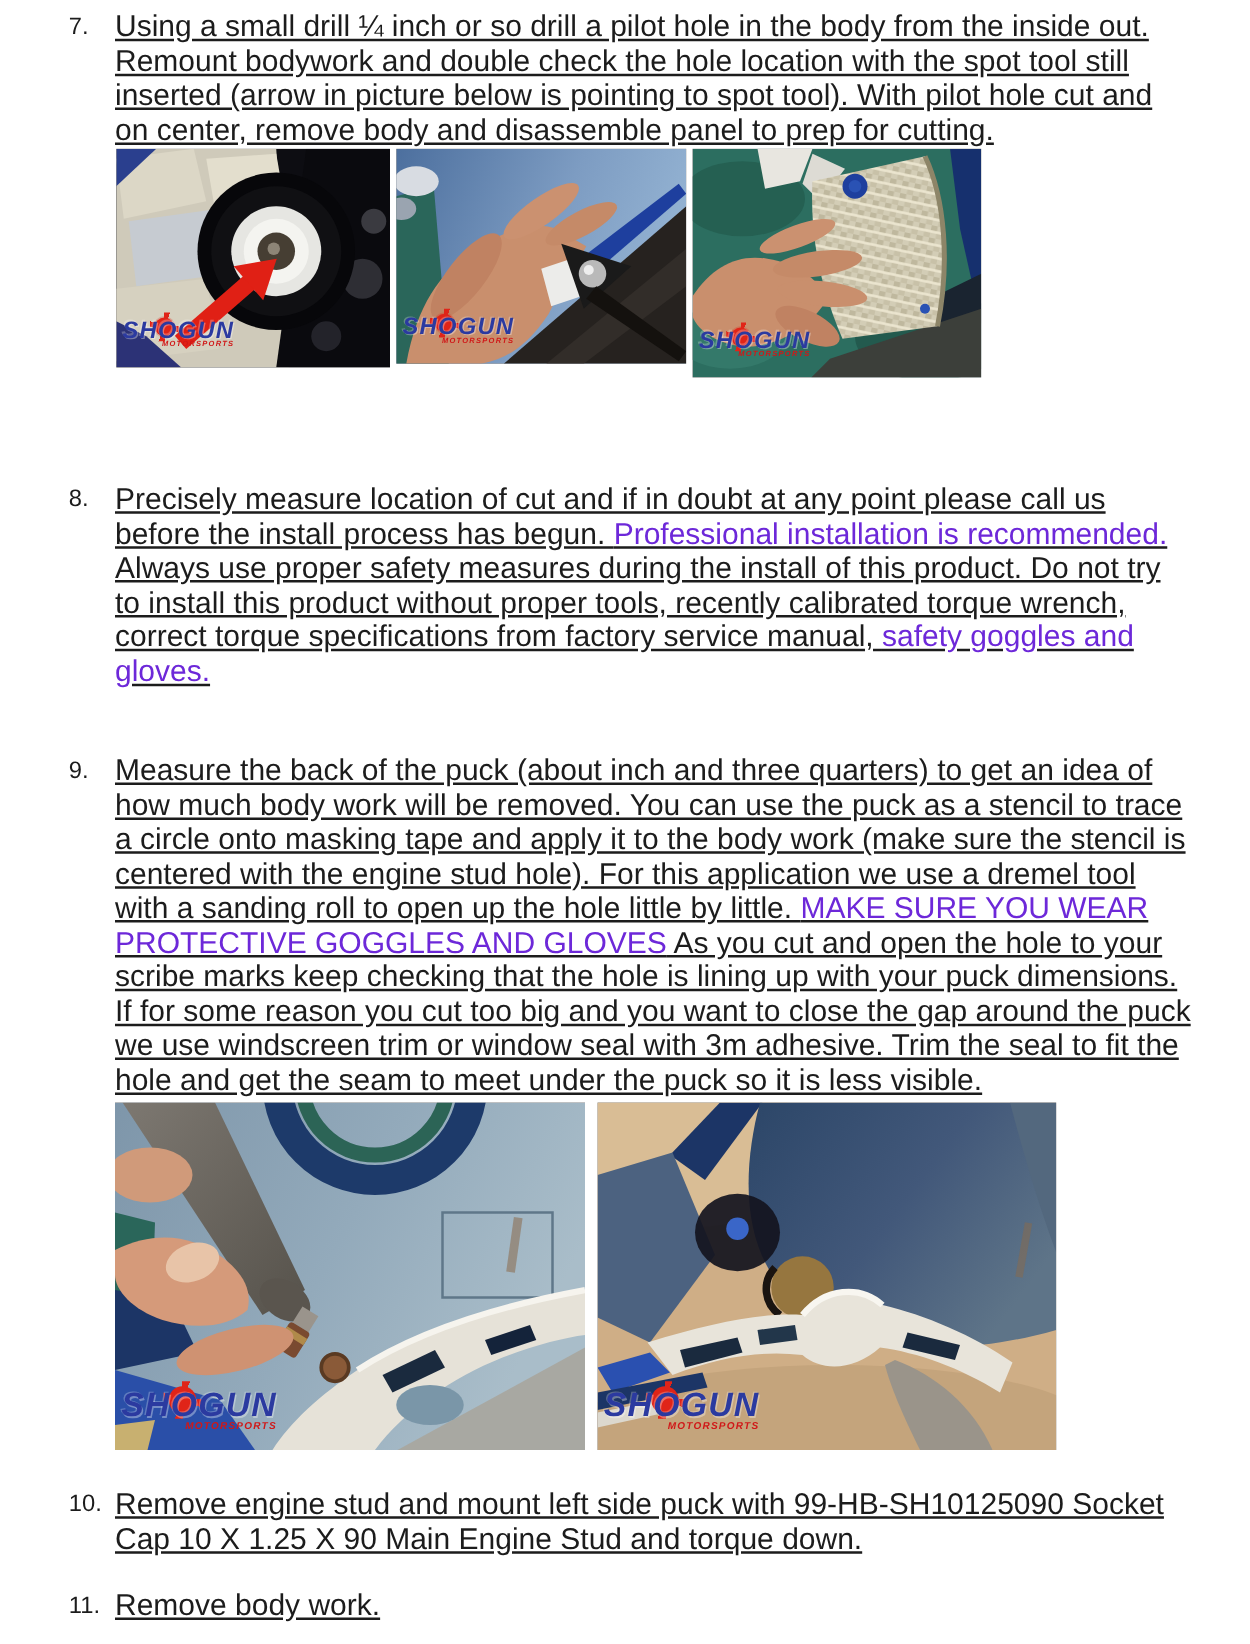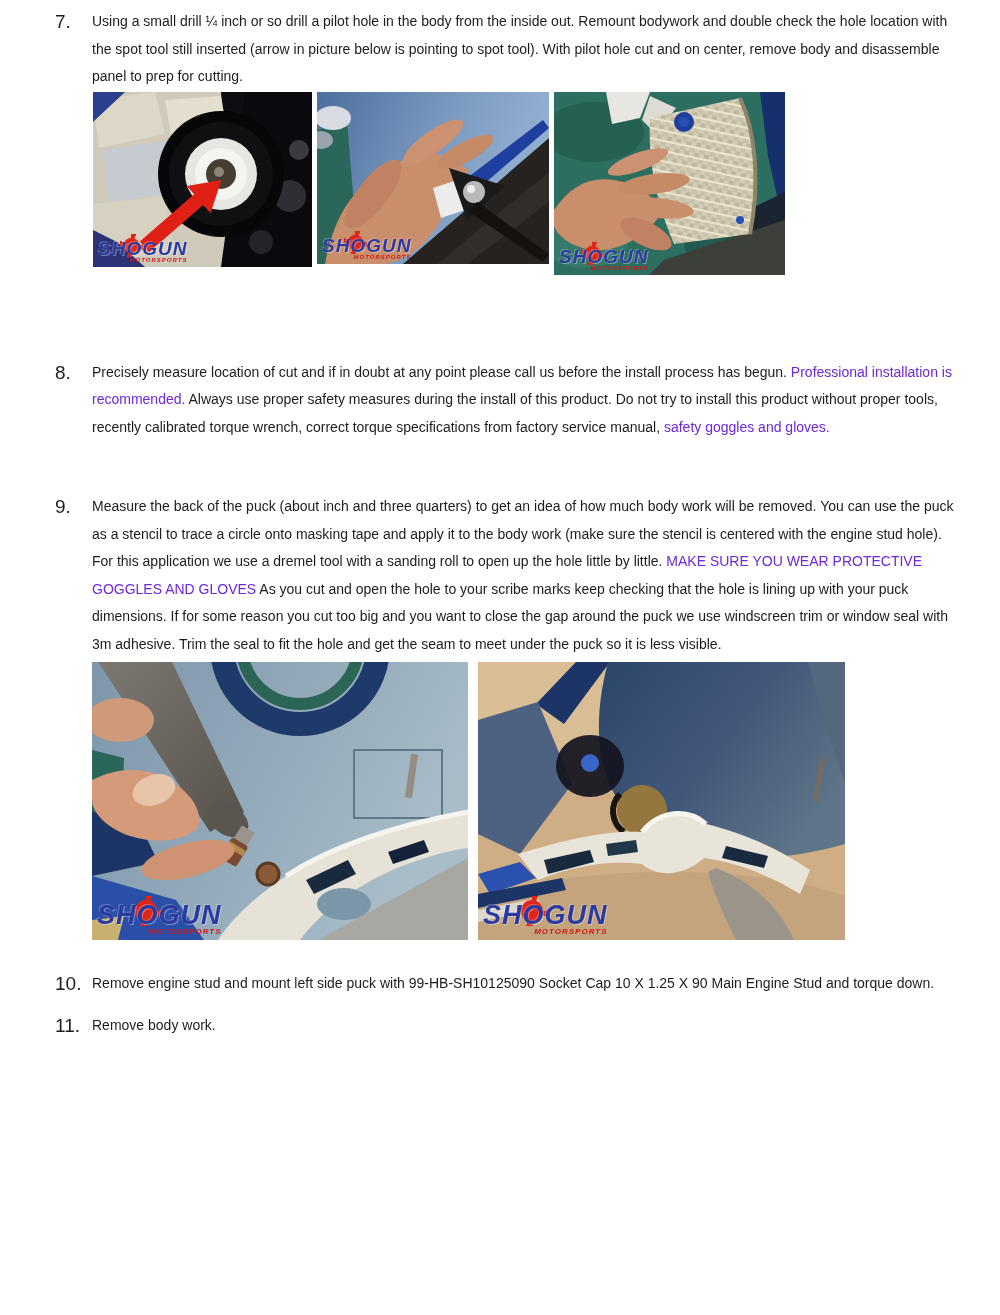--- a/index.html
+++ b/index.html
@@ -5,41 +5,41 @@
   html,body{margin:0;padding:0;background:#ffffff;}
   body{
     width:1000px;height:1315px;
     font-family:"Liberation Sans","DejaVu Sans",sans-serif;
     color:#1c1c1c;
     overflow:hidden;
   }
   .doc{padding:8px 42px 0 55px;}
   .step{display:flex;align-items:flex-start;}
   .num{width:37px;flex:0 0 37px;font-size:19px;line-height:27.5px;}
-  .text{width:862px;font-size:14px;line-height:27.5px;}
+  .text{width:862px;font-size:24px;line-height:27.5px;text-decoration:underline;}
   .red{color:#6d28d9;}
   
   .photo-row{display:flex;}
   .row1{margin-left:38px;margin-top:1px;gap:5px;}
   .row2{margin-left:37px;margin-top:4px;gap:10px;}
   .photo{position:relative;overflow:hidden;background:#888;}
   .photo svg{display:block;filter:blur(0.4px);}
   .p1{width:219px;height:175px;}
   .p2{width:232px;height:172px;}
   .p3{width:231px;height:183px;}
   .p4{width:376px;height:278px;}
   .p5{width:367px;height:278px;}
   
   .mt-s8{margin-top:84px;}
   .mt-s9{margin-top:52px;}
   .mt-s10{margin-top:30px;}
-  .mt-s11{margin-top:14px;}
+  .mt-s11{margin-top:26px;}
   .mt-s12{margin-top:30px;}
   
-  .wm{position:absolute;left:5px;bottom:4px;line-height:1;z-index:5;}
+  .wm{position:absolute;left:5px;bottom:15px;line-height:1;z-index:5;}
   .wm .brand{
     position:relative;display:inline-block;
     font-weight:bold;font-style:italic;color:#2b3aa0;
     letter-spacing:1px;
     text-shadow:1px 1px 0 rgba(255,255,255,0.35), -1px -1px 0 rgba(255,255,255,0.25);
     z-index:2;
   }
   .wm .sun{
     position:absolute;border-radius:50%;background:#e02418;z-index:1;
   }

